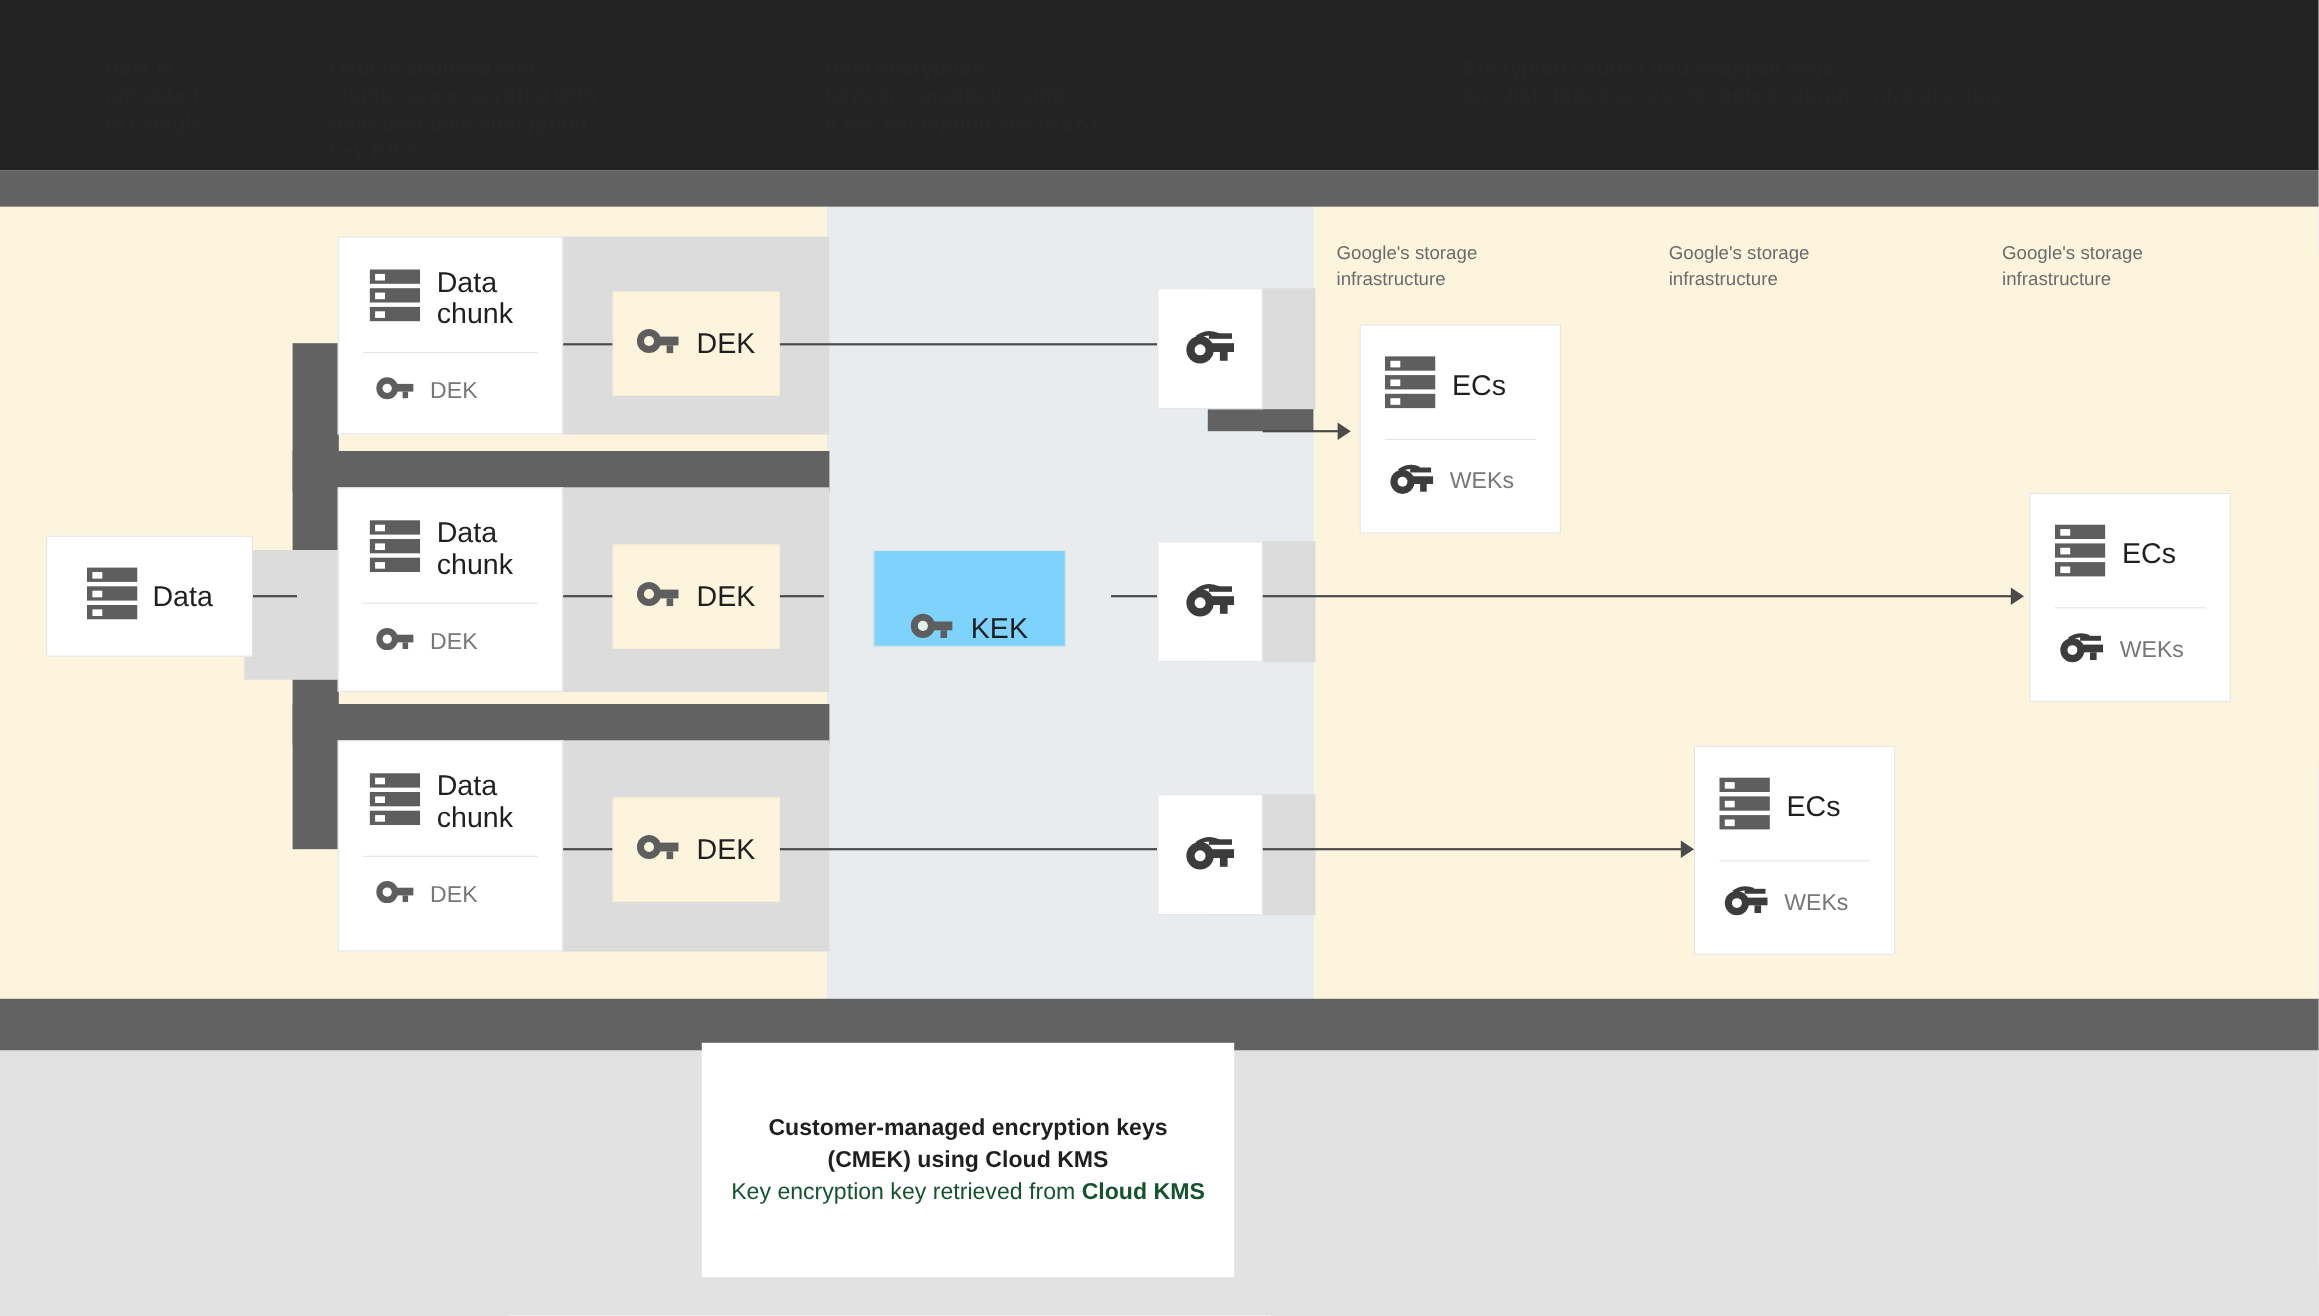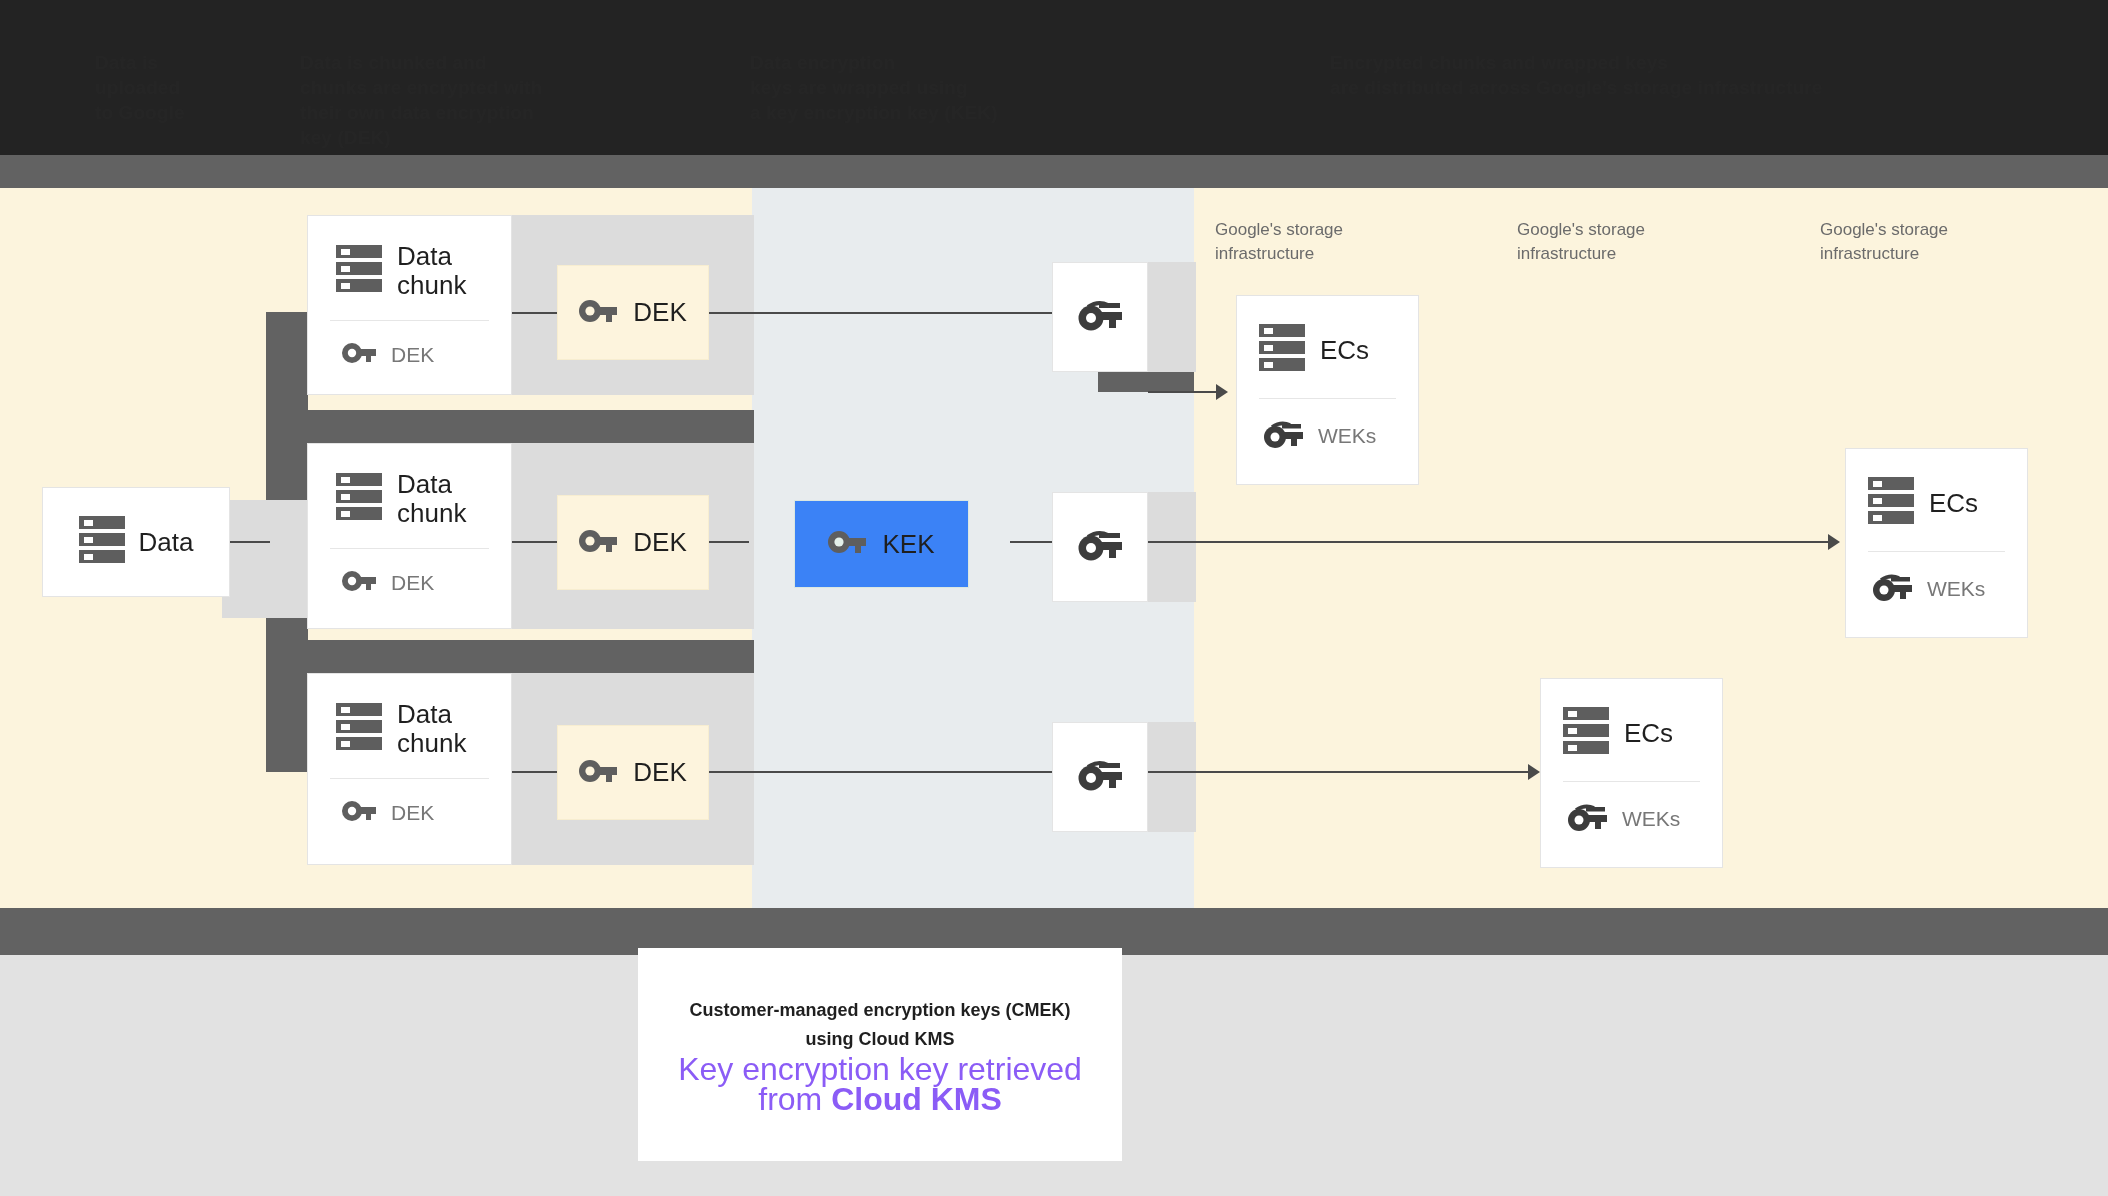--- a/index.html
+++ b/index.html
@@ -33,43 +33,43 @@
 
   
   .chunkcard{width:205px;}
   .ecscard{width:183px;}
 
   
   .kbox{position:absolute;box-sizing:border-box;display:flex;align-items:center;
         justify-content:center;gap:16px;}
   .kbox .lbl{font-size:26px;color:#1f1f1f;}
   .dek{background:#fdf4dd;border:1px solid #f7edd0;}
-  .kek{background:#3b82f6;border:1px solid #dbe7e1;}
+  .kek{background:#7dd3fc;border:1px solid #dbe7e1;align-items:flex-end;}
 
   
   .keytile{position:absolute;background:#ffffff;border:1px solid #e4e4e4;box-sizing:border-box;
            display:flex;align-items:center;justify-content:center;}
 
   
   .line{position:absolute;background:#4a4a4a;height:1.6px;}
   .arrowhead{position:absolute;width:0;height:0;
              border-top:8px solid transparent;border-bottom:8px solid transparent;
              border-left:12px solid #4a4a4a;}
 
   
   .colcap{position:absolute;font-size:17px;line-height:24px;color:#6b6b6b;white-space:pre-line;}
 
   
   .bot-bar{position:absolute;left:0;top:908px;width:2108px;height:47px;background:#626262;}
   .bot-area{position:absolute;left:0;top:955px;width:2108px;height:241px;background:#e2e2e2;}
   .caption{position:absolute;left:638px;top:948px;width:484px;height:213px;background:#ffffff;
            display:flex;flex-direction:column;align-items:center;justify-content:center;
            text-align:center;padding:0 26px;box-sizing:border-box;}
-  .caption .c1{font-size:18px;font-weight:700;color:#1f1f1f;line-height:29px;}
-  .caption .c2{font-size:32px;color:#8b5cf6;line-height:30px;}
+  .caption .c1{font-size:21px;font-weight:700;color:#1f1f1f;line-height:29px;}
+  .caption .c2{font-size:21px;color:#14532d;line-height:30px;}
   .caption .c2 b{font-weight:700;}
 
   
   .svgicon{display:block;flex:none;}
 </style>
 </head>
 <body>
 
 <div id="stage">
 

